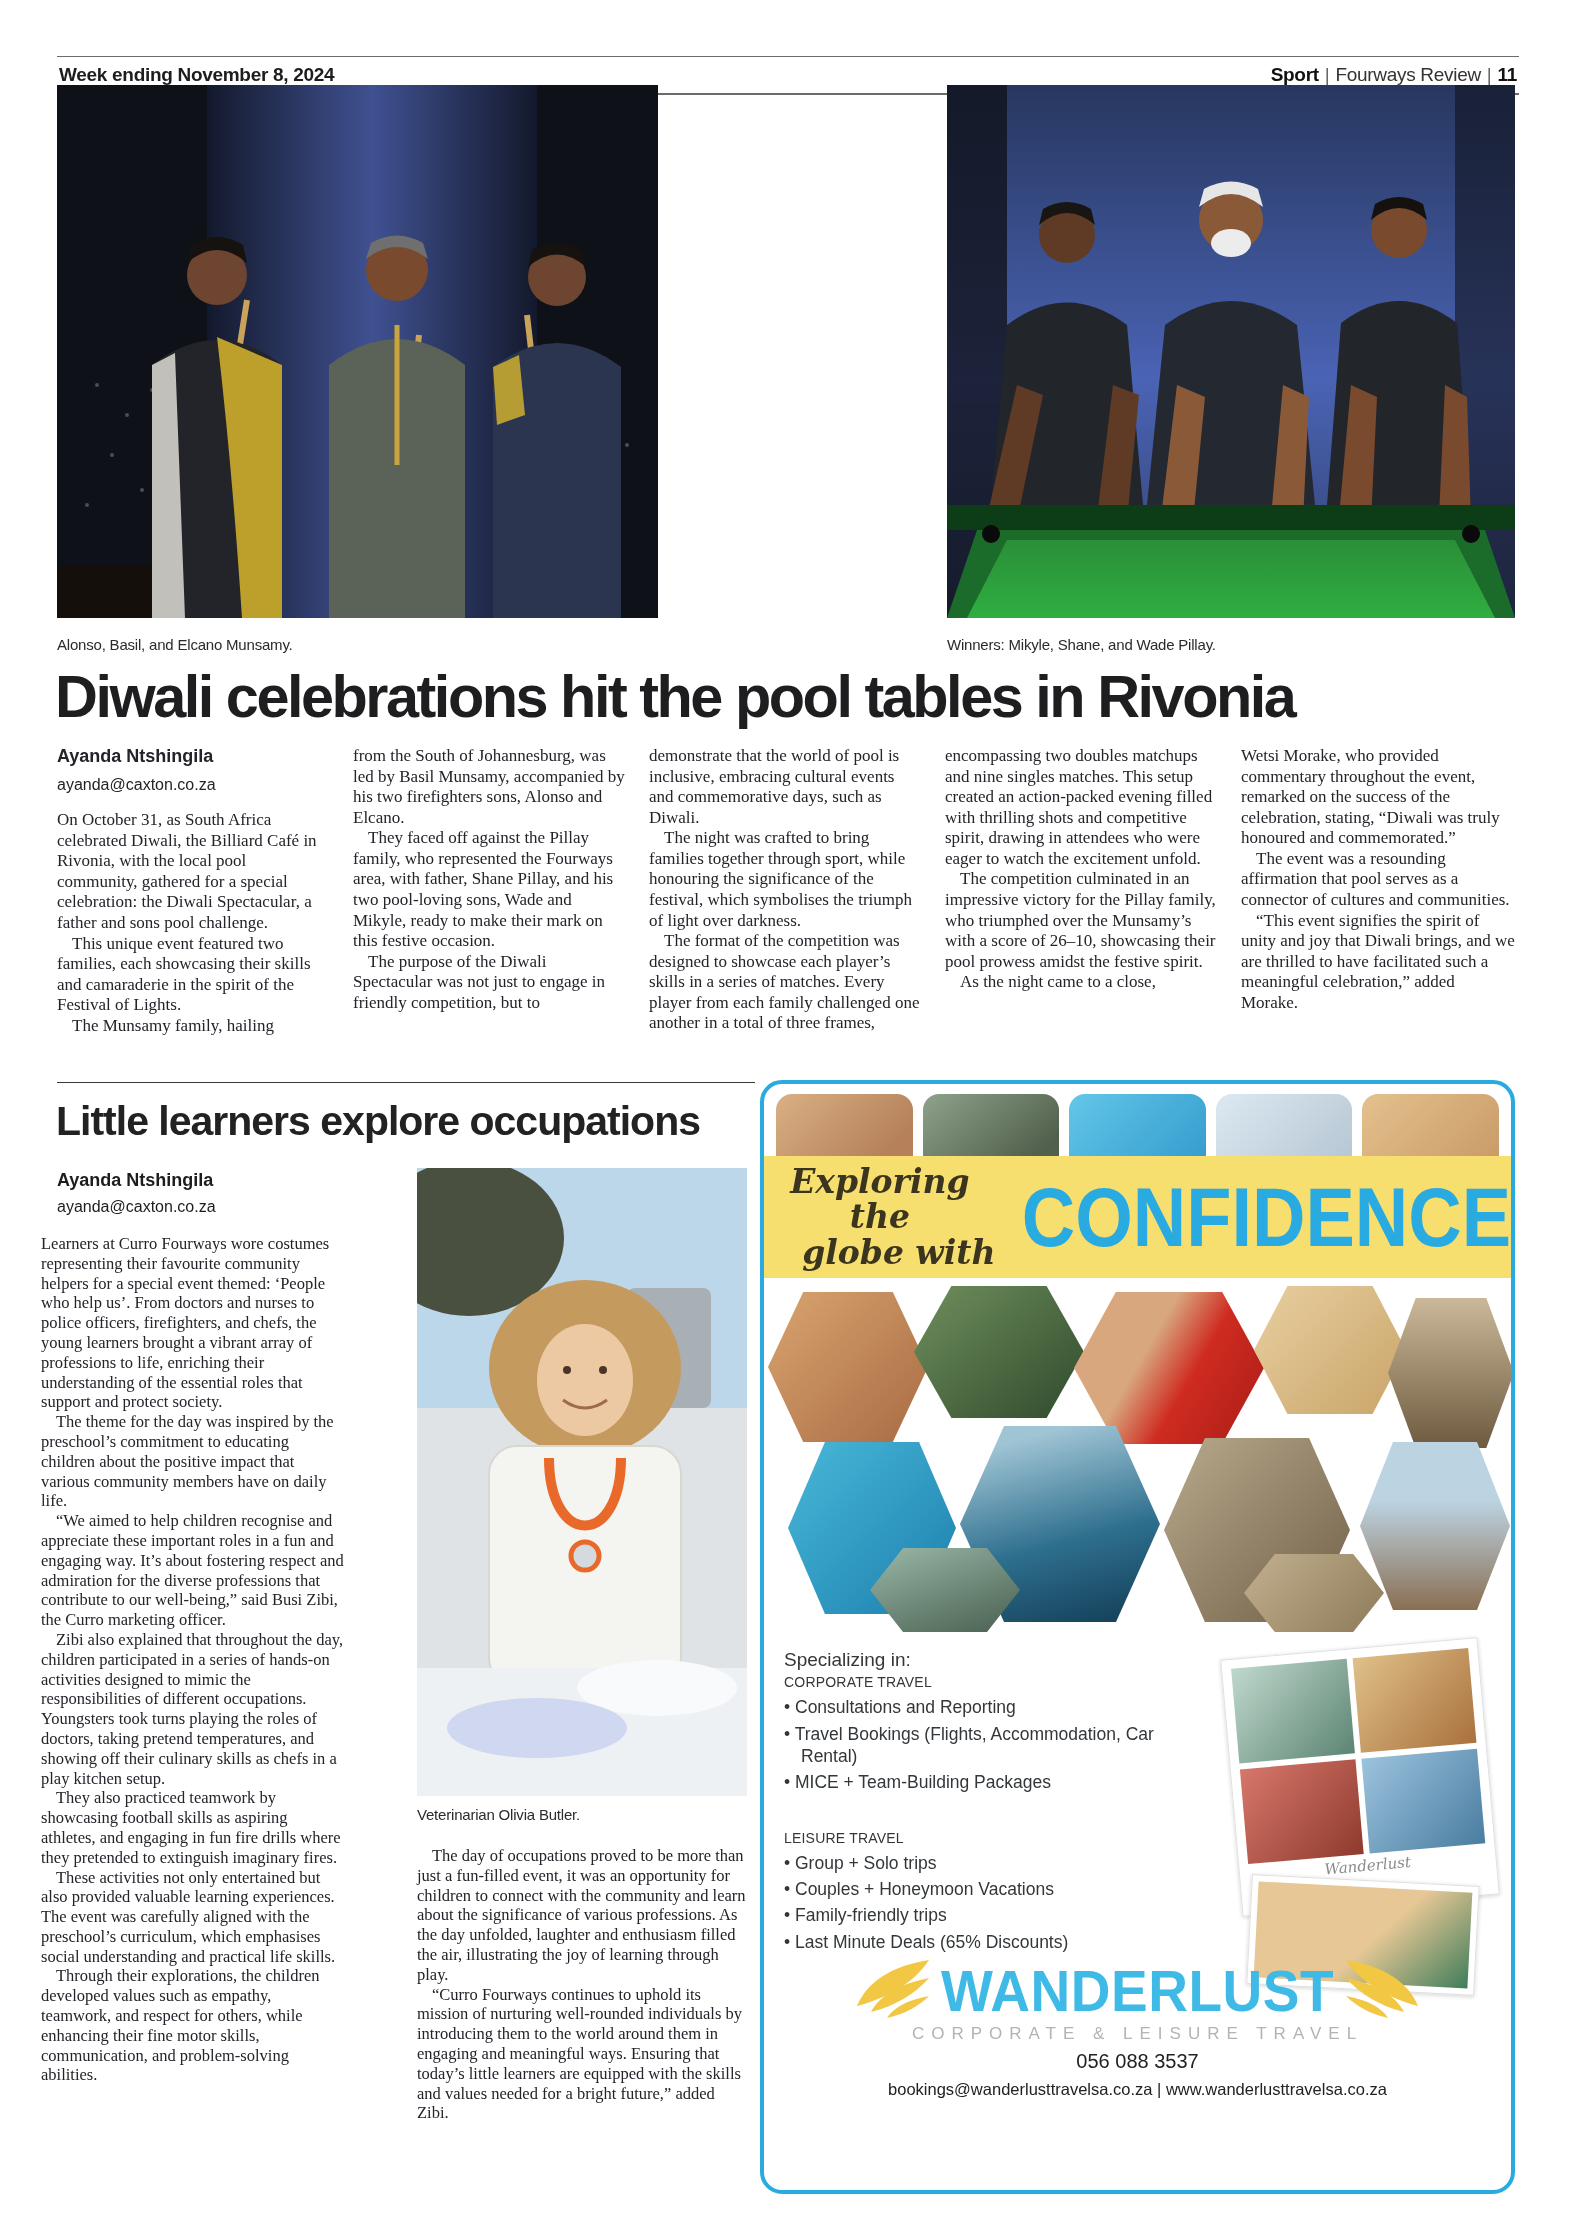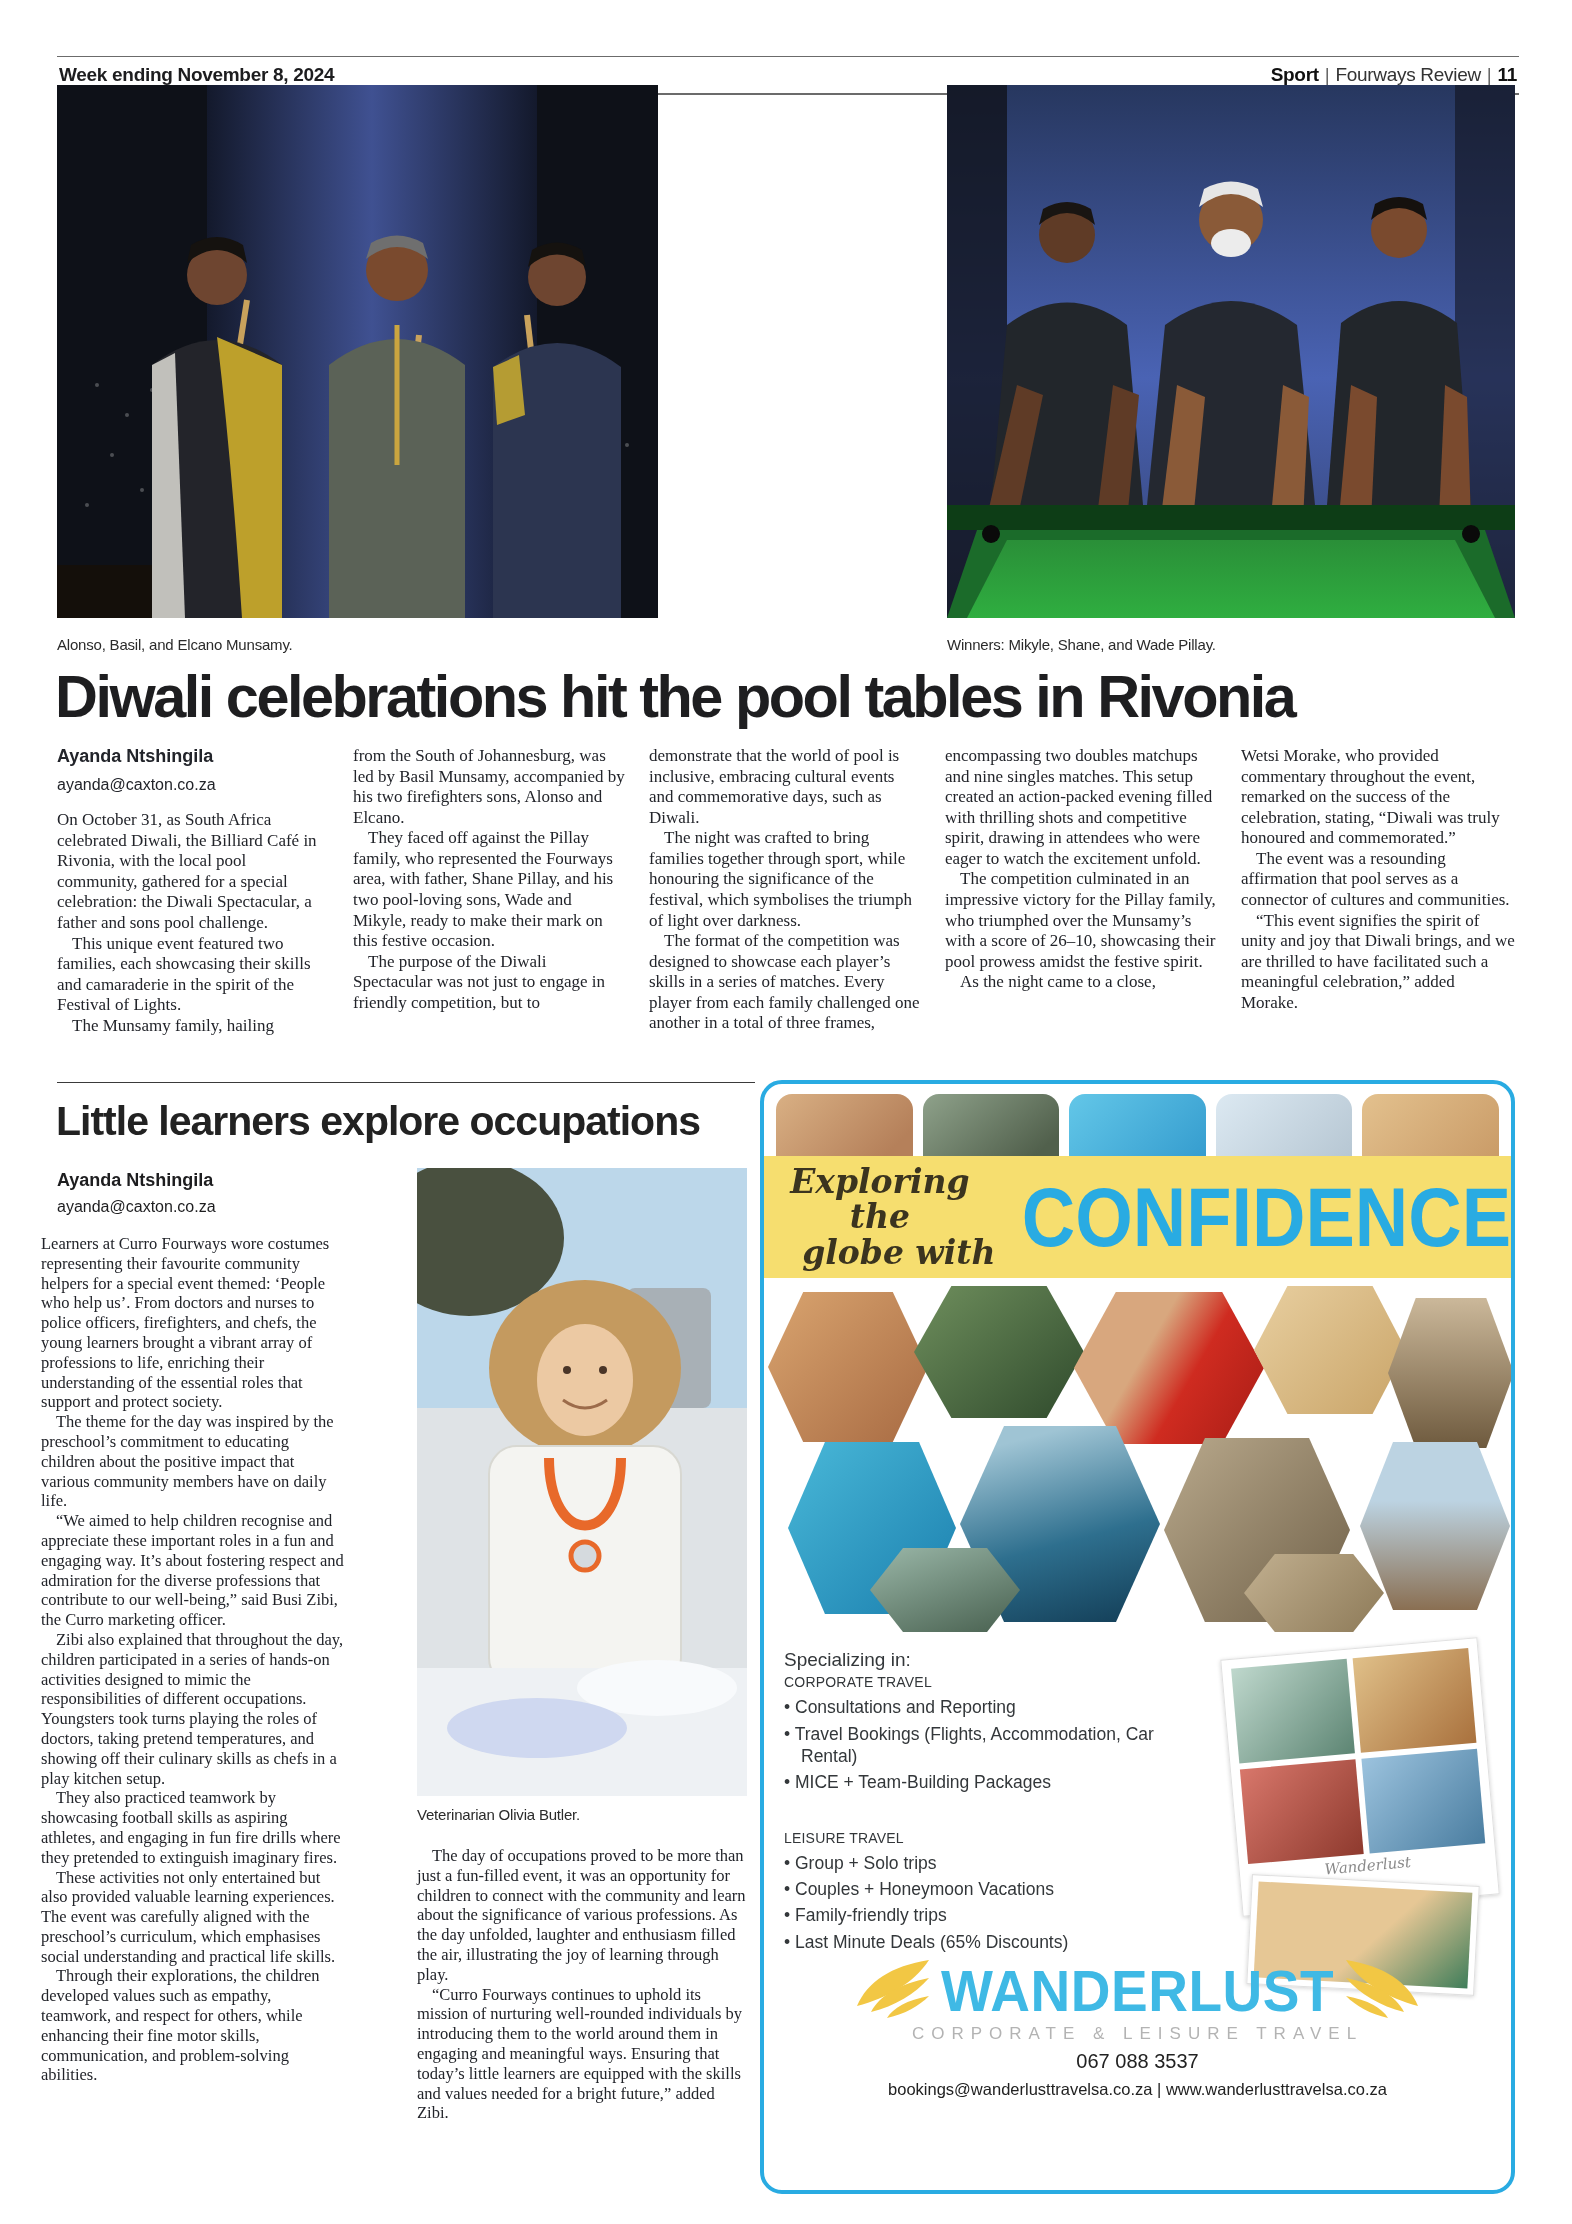--- a/index.html
+++ b/index.html
@@ -368,17 +368,17 @@
         <svg width="78" height="62" viewBox="0 0 78 62" style="transform:scaleX(-1)">
           <g fill="#f2c744">
             <path d="M76 2 C38 8 14 24 4 48 C34 40 60 26 76 2 Z"></path>
             <path d="M76 20 C46 26 26 38 18 54 C42 48 62 36 76 20 Z"></path>
             <path d="M76 38 C54 42 40 50 34 60 C52 56 66 48 76 38 Z"></path>
           </g>
         </svg>
       </span>
     </div>
     <div class="ad-sub">CORPORATE &amp; LEISURE TRAVEL</div>
-    <div class="ad-phone">067 088 3537</div>
+    <div class="ad-phone">056 088 3537</div>
     <div class="ad-mailweb">bookings@wanderlusttravelsa.co.za | www.wanderlusttravelsa.co.za</div>
   </div>
 
 </div>
 
 </body></html>

